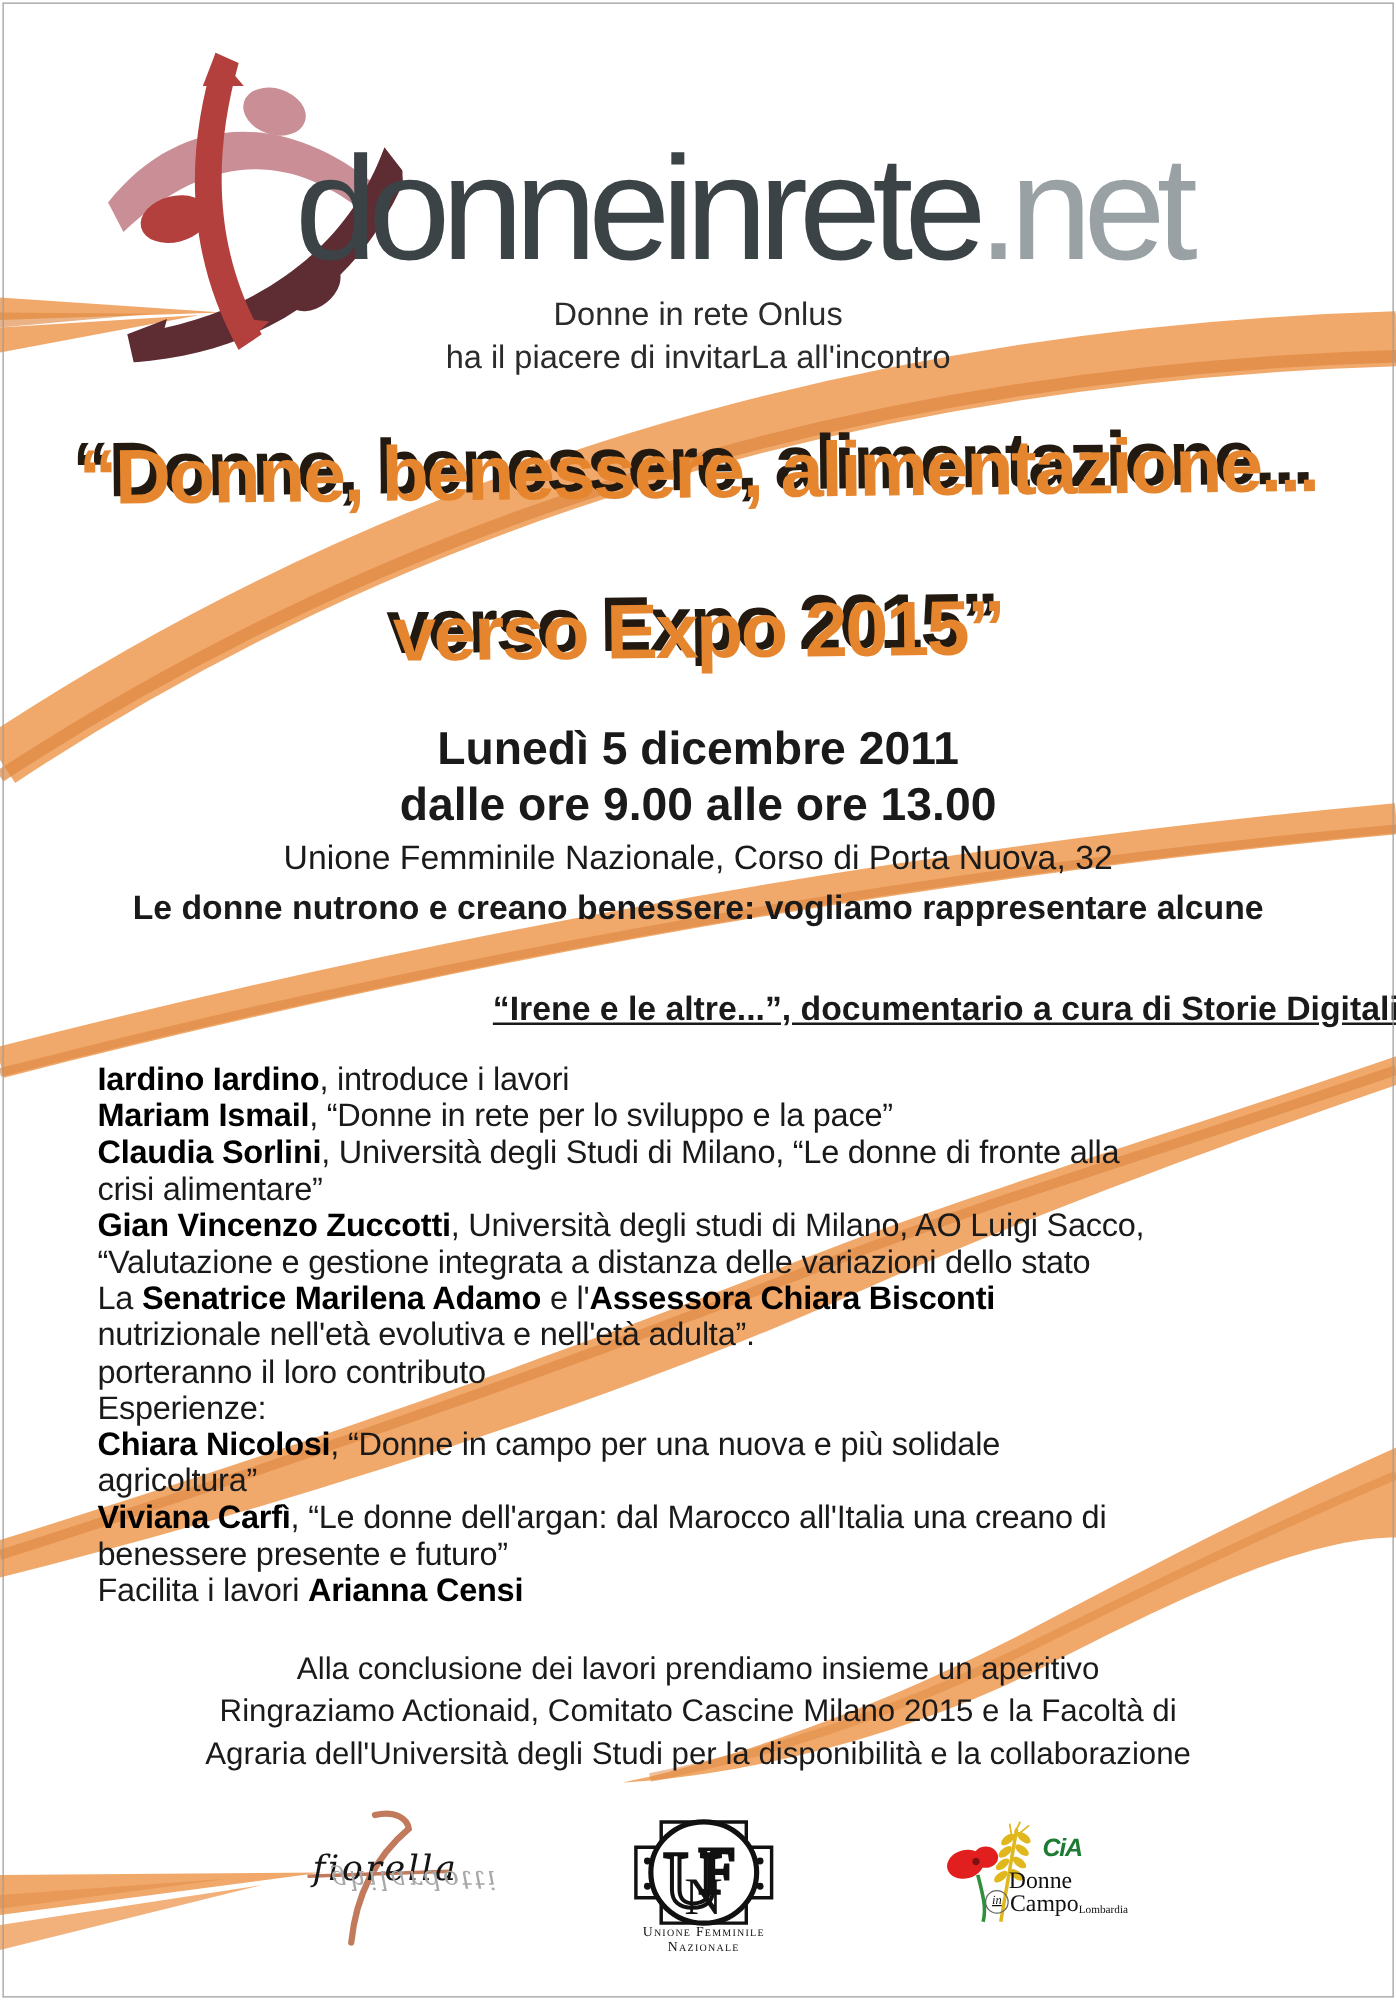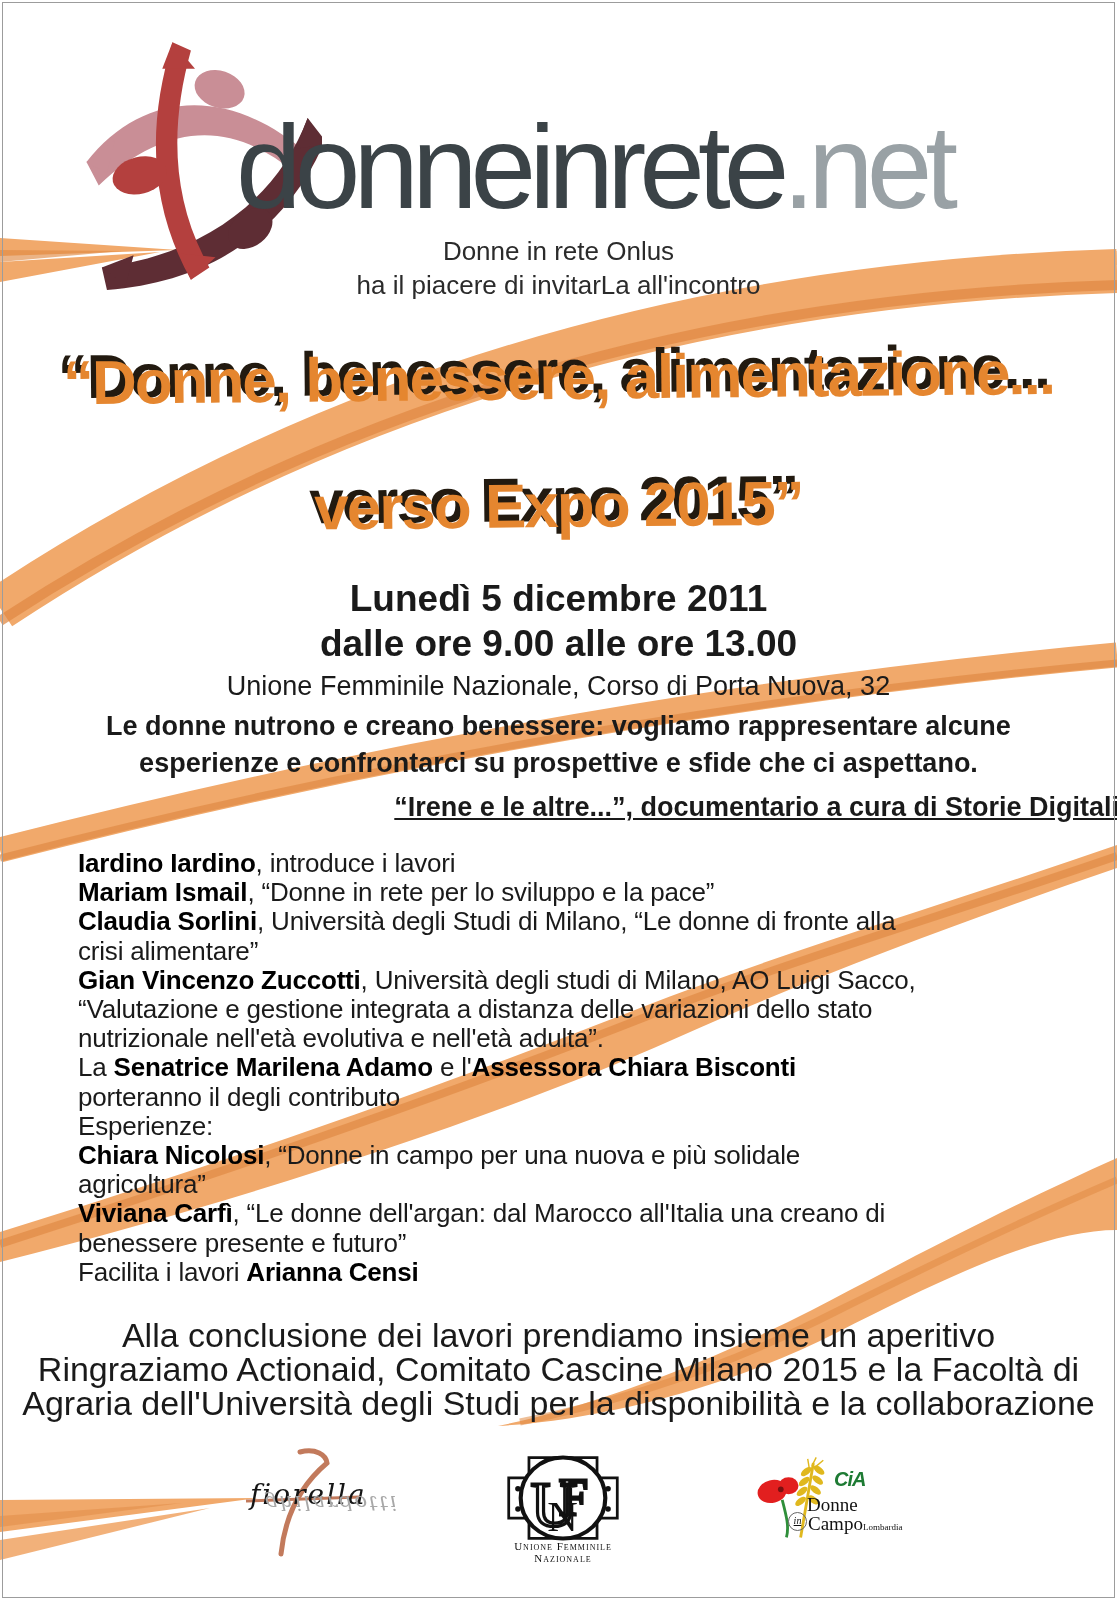--- a/index.html
+++ b/index.html
@@ -34,21 +34,21 @@
   
   .intro{left:0; top:708px; width:100%; text-align:center; font-weight:bold; font-size:27px; line-height:37px;}
   .intro2{left:2px; top:792px; width:100%; text-align:right; font-weight:bold; font-size:27px;text-decoration:underline;}
 
   
   .program{left:78px; top:849px; width:985px; font-size:26px; line-height:29.2px; letter-spacing:-0.2px;}
   .prog-line{white-space:nowrap;}
   .b{font-weight:bold; color:#000;}
 
   
-  .closing{left:0; top:1318px; width:100%; text-align:center; font-size:34px; line-height:34px;}
+  .closing{left:0; top:1318px; width:100%; text-align:center; font-size:25px; line-height:34px;}
 
   
   .logo-fiorella{left:238px; top:1424px; width:152px; height:142px;}
   .logo-fiorella .sig{position:absolute; left:12px; top:54px; font-family:"DejaVu Serif", serif;
       font-style:italic; font-size:28px; letter-spacing:2px; color:#151515; white-space:nowrap;}
   .logo-fiorella .mir{position:absolute; left:26px; top:77px; font-family:"DejaVu Serif", serif;
       font-style:italic; font-size:21px; letter-spacing:2px; color:var(--mirror-gray,#a8a8a8);
       transform:scaleY(-1); transform-origin:50% 30%; white-space:nowrap;}
 
   .logo-ufn{left:497px; top:1452px; width:132px; height:110px; text-align:center;}
@@ -131,34 +131,33 @@
   <div class="layer title-line title-2">verso Expo 2015”</div>
 
   <div class="layer when">
     <div class="d1">Lunedì 5 dicembre 2011</div>
     <div class="d2">dalle ore 9.00 alle ore 13.00</div>
     <div class="d3">Unione Femminile Nazionale, Corso di Porta Nuova, 32</div>
   </div>
 
   <div class="layer intro">
     <div>Le donne nutrono e creano benessere: vogliamo rappresentare alcune</div>
-    <div>esperienze e confrontarci su prospettive e sfide che ci aspettano.</div>
   </div>
   <div class="layer intro2">“Irene e le altre...”, documentario a cura di Storie Digitali</div>
 
   <div class="layer program">
       <div class="prog-line"><span class="b">Iardino Iardino</span><span>, introduce i lavori</span></div>
       <div class="prog-line"><span class="b">Mariam Ismail</span><span>, “Donne in rete per lo sviluppo e la pace”</span></div>
       <div class="prog-line"><span class="b">Claudia Sorlini</span><span>, Università degli Studi di Milano, “Le donne di fronte alla</span></div>
       <div class="prog-line"><span>crisi alimentare”</span></div>
       <div class="prog-line"><span class="b">Gian Vincenzo Zuccotti</span><span>, Università degli studi di Milano, AO Luigi Sacco,</span></div>
       <div class="prog-line"><span>“Valutazione e gestione integrata a distanza delle variazioni dello stato</span></div>
+      <div class="prog-line"><span>La </span><span class="b">Senatrice Marilena Adamo</span><span> e l'</span><span class="b">Assessora Chiara Bisconti</span></div>
       <div class="prog-line"><span>nutrizionale nell'età evolutiva e nell'età adulta”.</span></div>
-      <div class="prog-line"><span>La </span><span class="b">Senatrice Marilena Adamo</span><span> e l'</span><span class="b">Assessora Chiara Bisconti</span></div>
-      <div class="prog-line"><span>porteranno il degli contributo</span></div>
+      <div class="prog-line"><span>porteranno il loro contributo</span></div>
       <div class="prog-line"><span>Esperienze:</span></div>
       <div class="prog-line"><span class="b">Chiara Nicolosi</span><span>, “Donne in campo per una nuova e più solidale</span></div>
       <div class="prog-line"><span>agricoltura”</span></div>
       <div class="prog-line"><span class="b">Viviana Carfì</span><span>, “Le donne dell'argan: dal Marocco all'Italia una creano di</span></div>
       <div class="prog-line"><span>benessere presente e futuro”</span></div>
       <div class="prog-line"><span>Facilita i lavori </span><span class="b">Arianna Censi</span></div>
     </div>
 
   <div class="layer closing">
     <div>Alla conclusione dei lavori prendiamo insieme un aperitivo</div>

